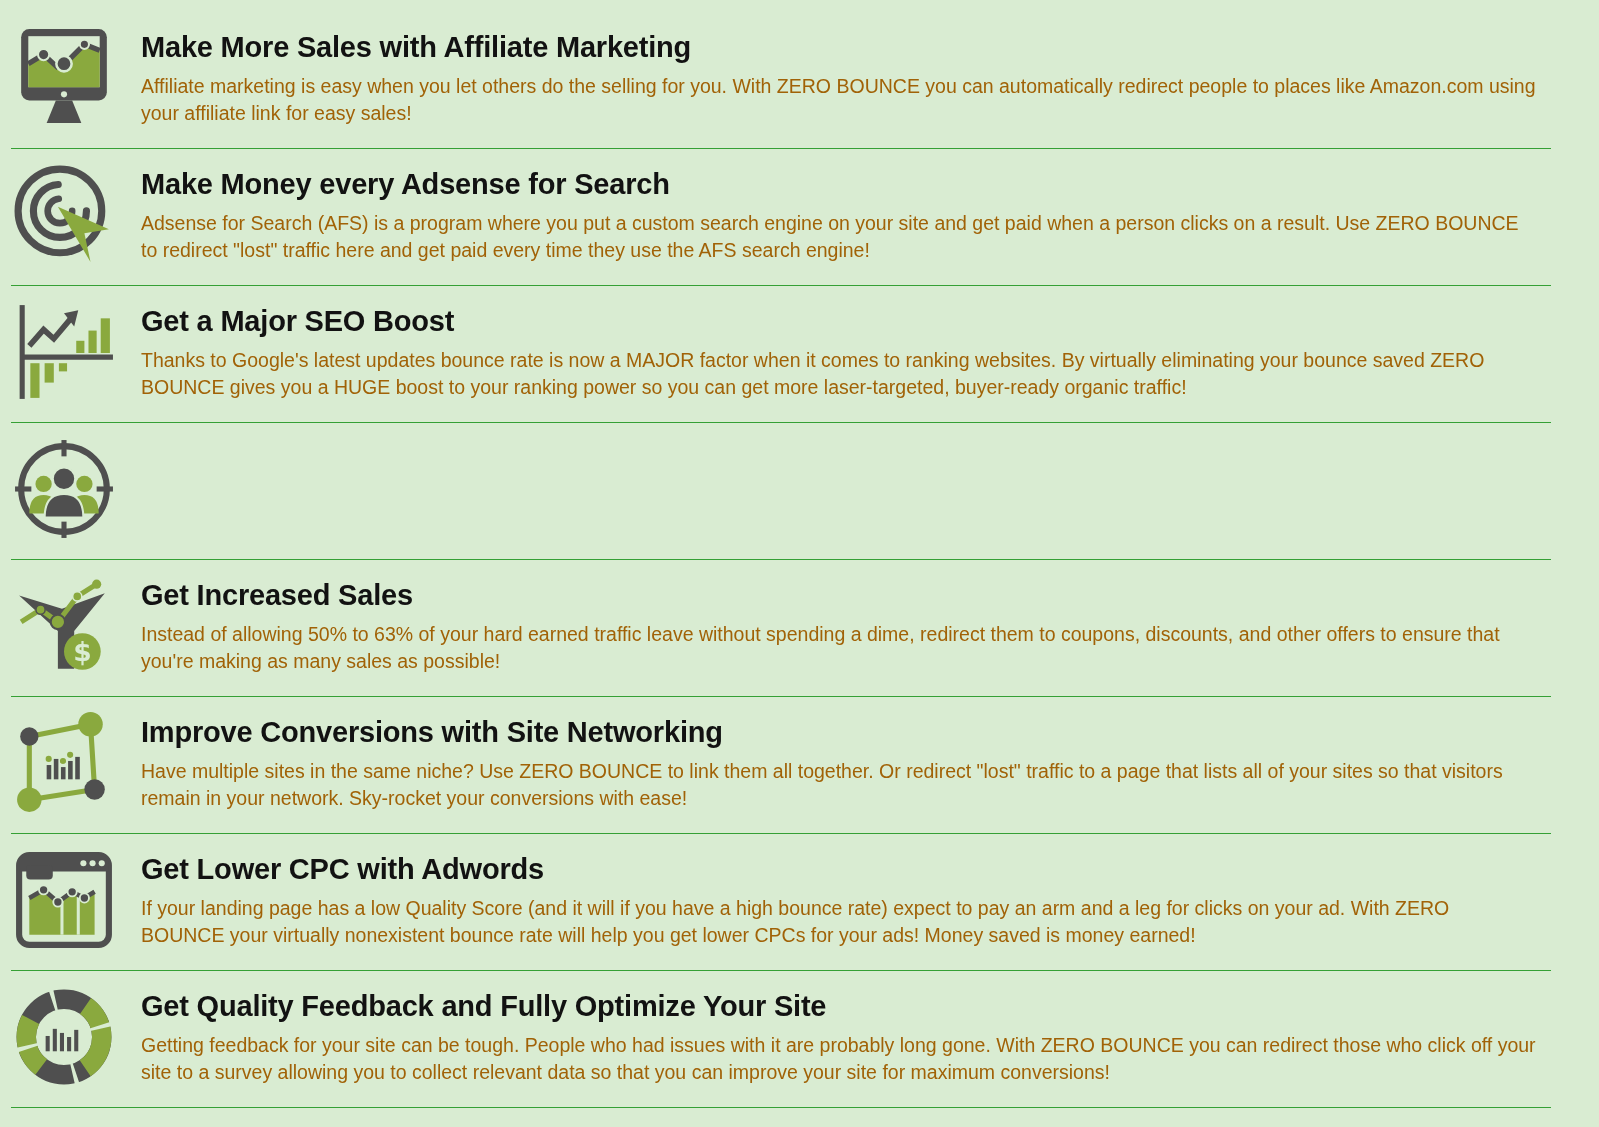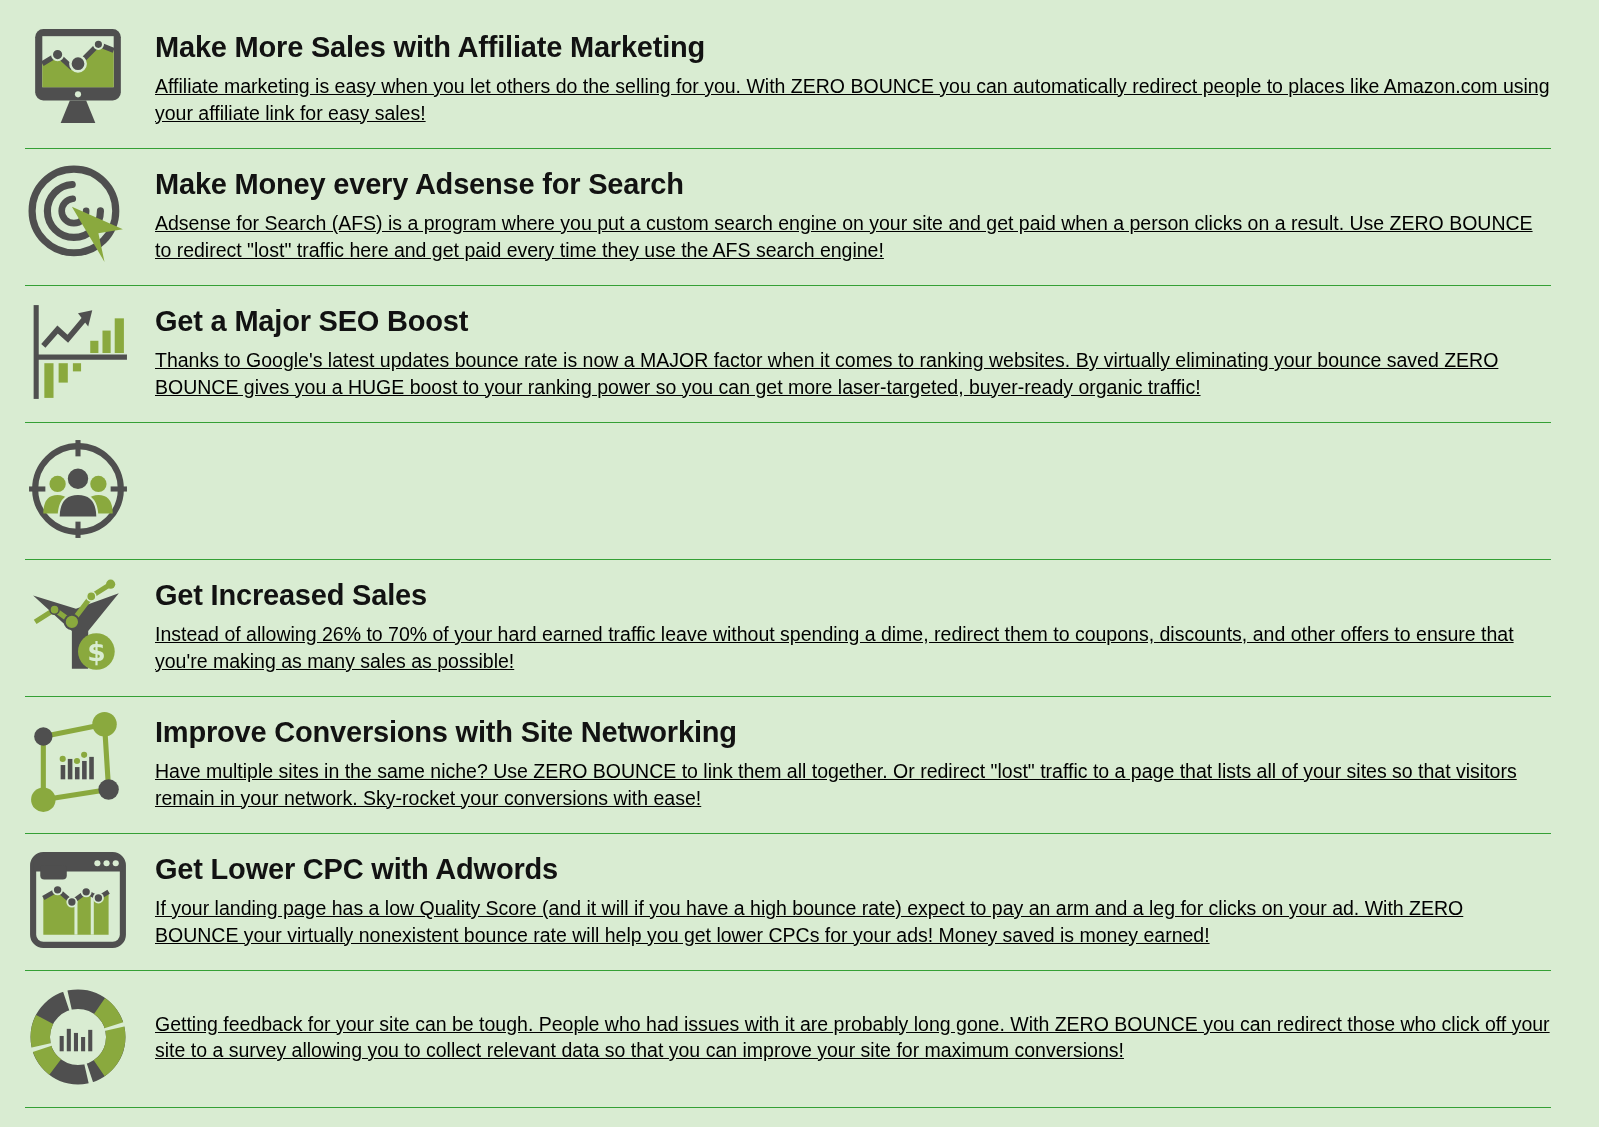--- a/index.html
+++ b/index.html
@@ -4,21 +4,21 @@
 <style>
   html,body { margin:0; padding:0; }
   body {
     background:#d9ecd2;
     font-family:"Liberation Sans","DejaVu Sans",sans-serif;
     color:#1c1c1c;
     width:1599px;
     min-height:1127px;
     box-sizing:border-box;
   }
-  .container { padding:12px 48px 0 25px; }
+  .container { padding:12px 48px 0 11px; }
   .feature {
     display:flex;
     align-items:center;
     padding:15px 0 19px 0;
     border-bottom:1px solid #35a035;
   }
   .icon-wrap {
     flex:0 0 106px;
     margin-right:24px;
     display:flex;
@@ -32,23 +32,22 @@
     font-size:29px;
     line-height:34px;
     font-weight:700;
     color:#121212;
     letter-spacing:-0.2px;
   }
   .content p {
     margin:0;
     font-size:19.5px;
     line-height:26.5px;
-    color:#000000;
+    color:#a16207;
     max-width:1395px;
-    text-decoration:underline;
   }
 </style>
 </head>
 <body>
 
 <div class="container">
 
   <section class="feature">
     <div class="icon-wrap">
       <svg class="icon" viewBox="0 0 100 100">
@@ -131,21 +130,21 @@
         <circle cx="27" cy="34" r="4.5" fill="#8aa93e" stroke="#4f4f4f" stroke-width="1.5"></circle>
         <circle cx="44" cy="46" r="7" fill="#8aa93e" stroke="#4f4f4f" stroke-width="2"></circle>
         <circle cx="63" cy="21" r="4.5" fill="#8aa93e" stroke="#d9ecd2" stroke-width="1.5"></circle>
         <circle cx="82" cy="9" r="4.5" fill="#8aa93e"></circle>
         <circle cx="68" cy="75" r="18" fill="#8aa93e"></circle>
         <text x="68" y="84" text-anchor="middle" font-family="DejaVu Sans, sans-serif" font-size="26" font-weight="bold" fill="#d9ecd2">$</text>
       </svg>
     </div>
     <div class="content">
       <h2>Get Increased Sales</h2>
-      <p>Instead of allowing 26% to 70% of your hard earned traffic leave without spending a dime, redirect them to coupons, discounts, and other offers to ensure that you're making as many sales as possible!</p>
+      <p>Instead of allowing 50% to 63% of your hard earned traffic leave without spending a dime, redirect them to coupons, discounts, and other offers to ensure that you're making as many sales as possible!</p>
     </div>
   </section>
 
   <section class="feature">
     <div class="icon-wrap">
       <svg class="icon" viewBox="0 0 100 100">
         <line x1="16" y1="24" x2="76" y2="12" stroke="#8aa93e" stroke-width="5"></line>
         <line x1="76" y1="12" x2="80" y2="76" stroke="#8aa93e" stroke-width="5"></line>
         <line x1="80" y1="76" x2="16" y2="86" stroke="#8aa93e" stroke-width="5"></line>
         <line x1="16" y1="86" x2="16" y2="24" stroke="#8aa93e" stroke-width="5"></line>
@@ -201,17 +200,18 @@
         <circle cx="50" cy="50" r="37" fill="none" stroke="#8aa93e" stroke-width="19" stroke-dasharray="72 46 52 62.5" stroke-dashoffset="36"></circle>
         <circle cx="50" cy="50" r="37" fill="none" stroke="#d9ecd2" stroke-width="21" stroke-dasharray="3.5 54.6" stroke-dashoffset="12"></circle>
         <rect x="32" y="49" width="4" height="15" fill="#4f4f4f"></rect>
         <rect x="39" y="42" width="4" height="22" fill="#4f4f4f"></rect>
         <rect x="46" y="46" width="4" height="18" fill="#4f4f4f"></rect>
         <rect x="53" y="50" width="4" height="14" fill="#4f4f4f"></rect>
         <rect x="60" y="43" width="4" height="21" fill="#4f4f4f"></rect>
       </svg>
     </div>
     <div class="content">
+      <h2>Get Quality Feedback and Fully Optimize Your Site</h2>
       <p>Getting feedback for your site can be tough. People who had issues with it are probably long gone. With ZERO BOUNCE you can redirect those who click off your site to a survey allowing you to collect relevant data so that you can improve your site for maximum conversions!</p>
     </div>
   </section>
 
 </div>
 
 </body></html>

